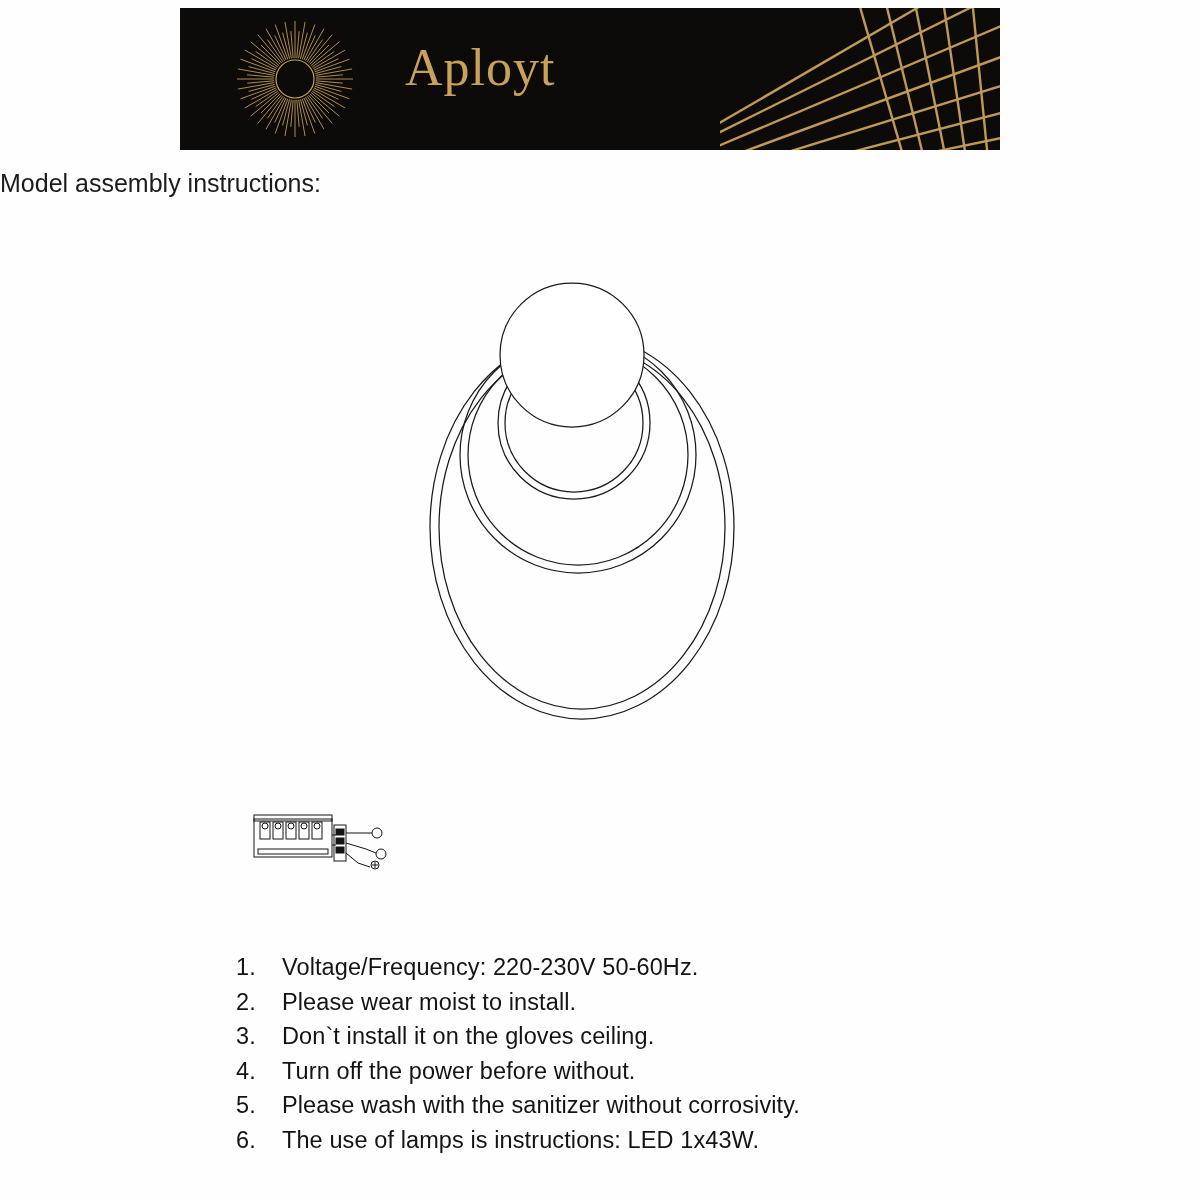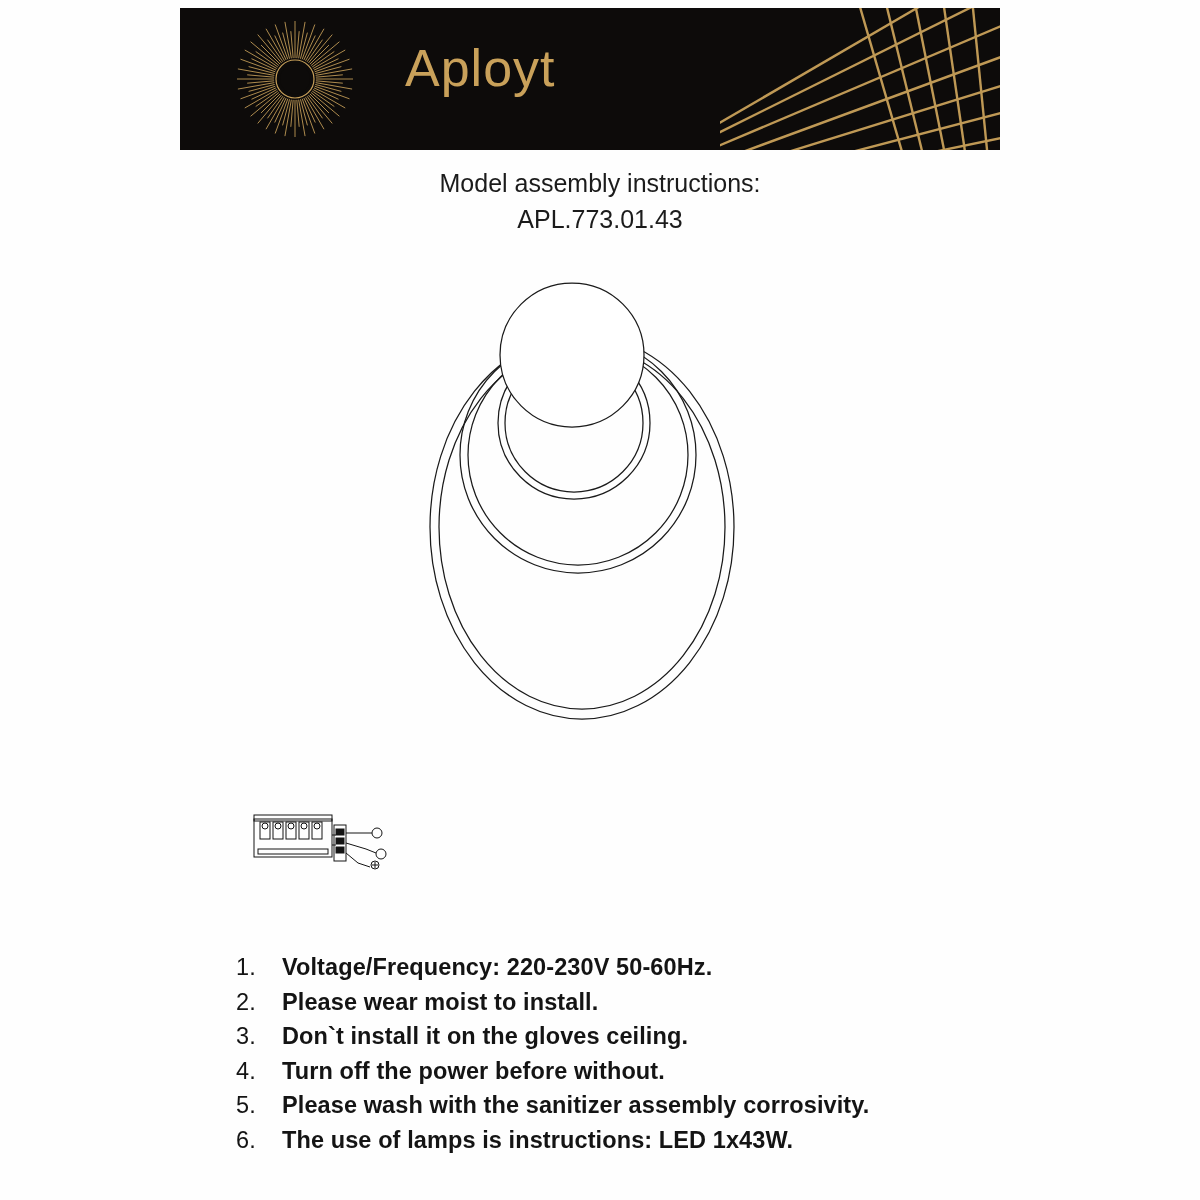--- a/index.html
+++ b/index.html
@@ -32,21 +32,21 @@
   }
   .banner-inner {
     position: relative;
     width: 100%;
     height: 100%;
   }
   .brand-name {
     position: absolute;
     left: 225px;
     top: 30px;
-    font-family: Liberation Sans, sans-serif;
+    font-family: Liberation Serif, serif;
     font-size: 52px;
     letter-spacing: 1px;
     color: #c9a15a;
     font-weight: 400;
   }
   .sunburst-left {
     position: absolute;
     left: 54px;
     top: 10px;
     width: 122px;
@@ -58,21 +58,21 @@
     top: -70px;
     width: 320px;
     height: 280px;
   }
   
   .title-block {
     position: absolute;
     top: 165px;
     left: 0;
     width: 100%;
-    text-align: center;
+    text-align: left;
   }
   .title-line {
     font-size: 25px;
     color: #1b1b1b;
     line-height: 36px;
     font-family: "Liberation Sans", sans-serif;
   }
   
   .drawing {
     position: absolute;
@@ -109,21 +109,20 @@
     color: #141414;
     letter-spacing: 0.1px;
   }
   .instructions li .num {
     width: 46px;
     flex: 0 0 46px;
     text-align: left;
   }
   .instructions li .txt {
     flex: 1 1 auto;
-    font-weight: bold;
   }
 </style>
 </head>
 <body>
 
 <div class="page">
 
   <div class="banner">
     <div class="banner-inner">
 
@@ -229,21 +228,20 @@
           <path d="M246 0 L272 262"></path>
           <path d="M278 0 L290 262"></path>
         </g>
       </svg>
 
     </div>
   </div>
 
   <div class="title-block">
     <div class="title-line">Model assembly instructions:</div>
-    <div class="title-line">APL.773.01.43</div>
   </div>
 
   <svg class="drawing" viewBox="0 0 420 520">
     <g fill="none" stroke="#1a1a1a" stroke-width="1.25">
 
       <ellipse cx="192" cy="262" rx="152" ry="192"></ellipse>
       <ellipse cx="192" cy="262" rx="143" ry="182"></ellipse>
 
       <circle cx="188" cy="190" r="118"></circle>
       <circle cx="188" cy="190" r="110"></circle>
@@ -306,21 +304,21 @@
       <li>
         <span class="num">3.</span>
         <span class="txt">Don`t install it on the gloves ceiling.</span>
       </li>
       <li>
         <span class="num">4.</span>
         <span class="txt">Turn off the power before without.</span>
       </li>
       <li>
         <span class="num">5.</span>
-        <span class="txt">Please wash with the sanitizer assembly corrosivity.</span>
+        <span class="txt">Please wash with the sanitizer without corrosivity.</span>
       </li>
       <li>
         <span class="num">6.</span>
         <span class="txt">The use of lamps is instructions: LED 1x43W.</span>
       </li>
     </ol>
   </div>
 
 </div>
 

